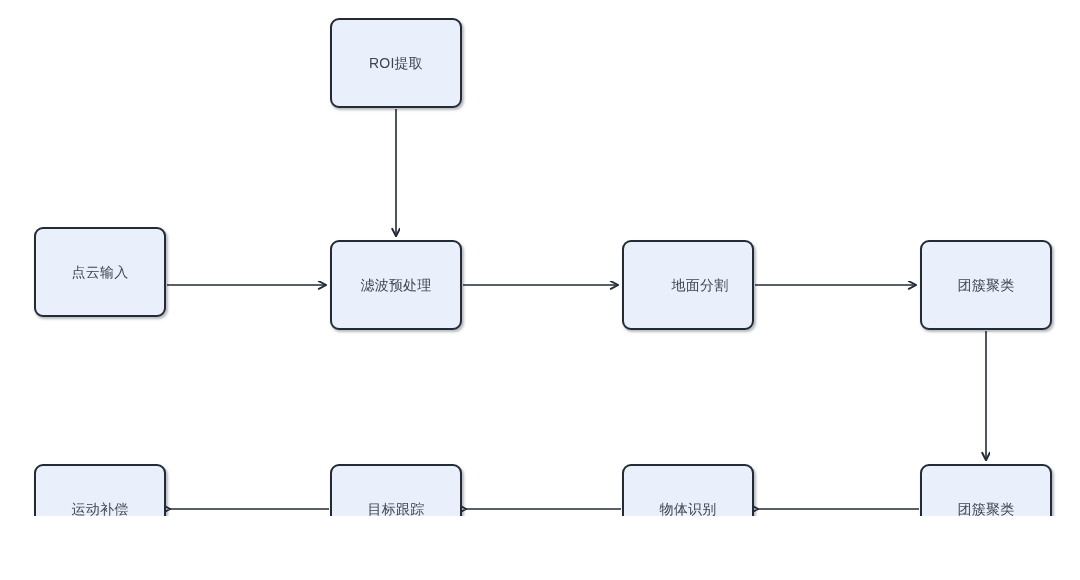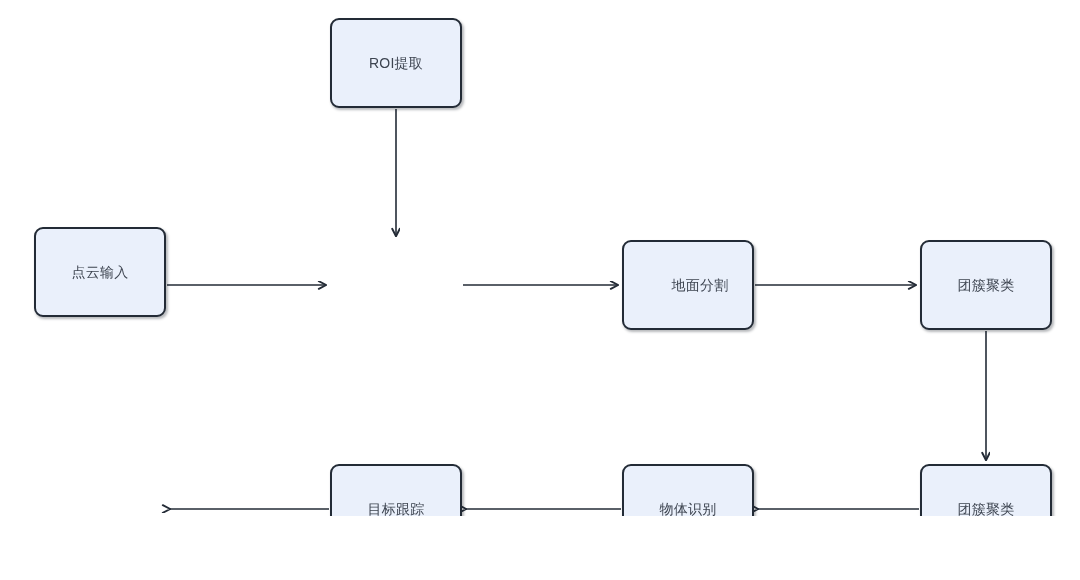--- a/index.html
+++ b/index.html
@@ -81,20 +81,23 @@
   </svg>
 
   <div class="node" style="left:330px; top:18px; width:132px; height:90px;">
     <span class="node-label">ROI提取</span>
   </div>
 
   <div class="node" style="left:34px; top:227px; width:132px; height:90px;">
     <span class="node-label">点云输入</span>
   </div>
 
+  <div class="node" style="left:330px; top:240px; width:132px; height:90px;">
+    <span class="node-label">滤波预处理</span>
+  </div>
 
   <div class="node" style="left:622px; top:240px; width:132px; height:90px;padding-left:24px;">
     <span class="node-label">地面分割</span>
   </div>
 
   <div class="node" style="left:920px; top:240px; width:132px; height:90px;justify-content:center;">
     <span class="node-label">团簇聚类</span>
   </div>
 
   <div class="node" style="left:920px; top:464px; width:132px; height:90px;">
@@ -102,14 +105,17 @@
   </div>
 
   <div class="node" style="left:330px; top:464px; width:132px; height:90px;">
     <span class="node-label">目标跟踪</span>
   </div>
 
   <div class="node" style="left:622px; top:464px; width:132px; height:90px;">
     <span class="node-label">物体识别</span>
   </div>
 
+  <div class="node" style="left:34px; top:464px; width:132px; height:90px;">
+    <span class="node-label">运动补偿</span>
+  </div>
 
 </div>
 
 </body></html>

